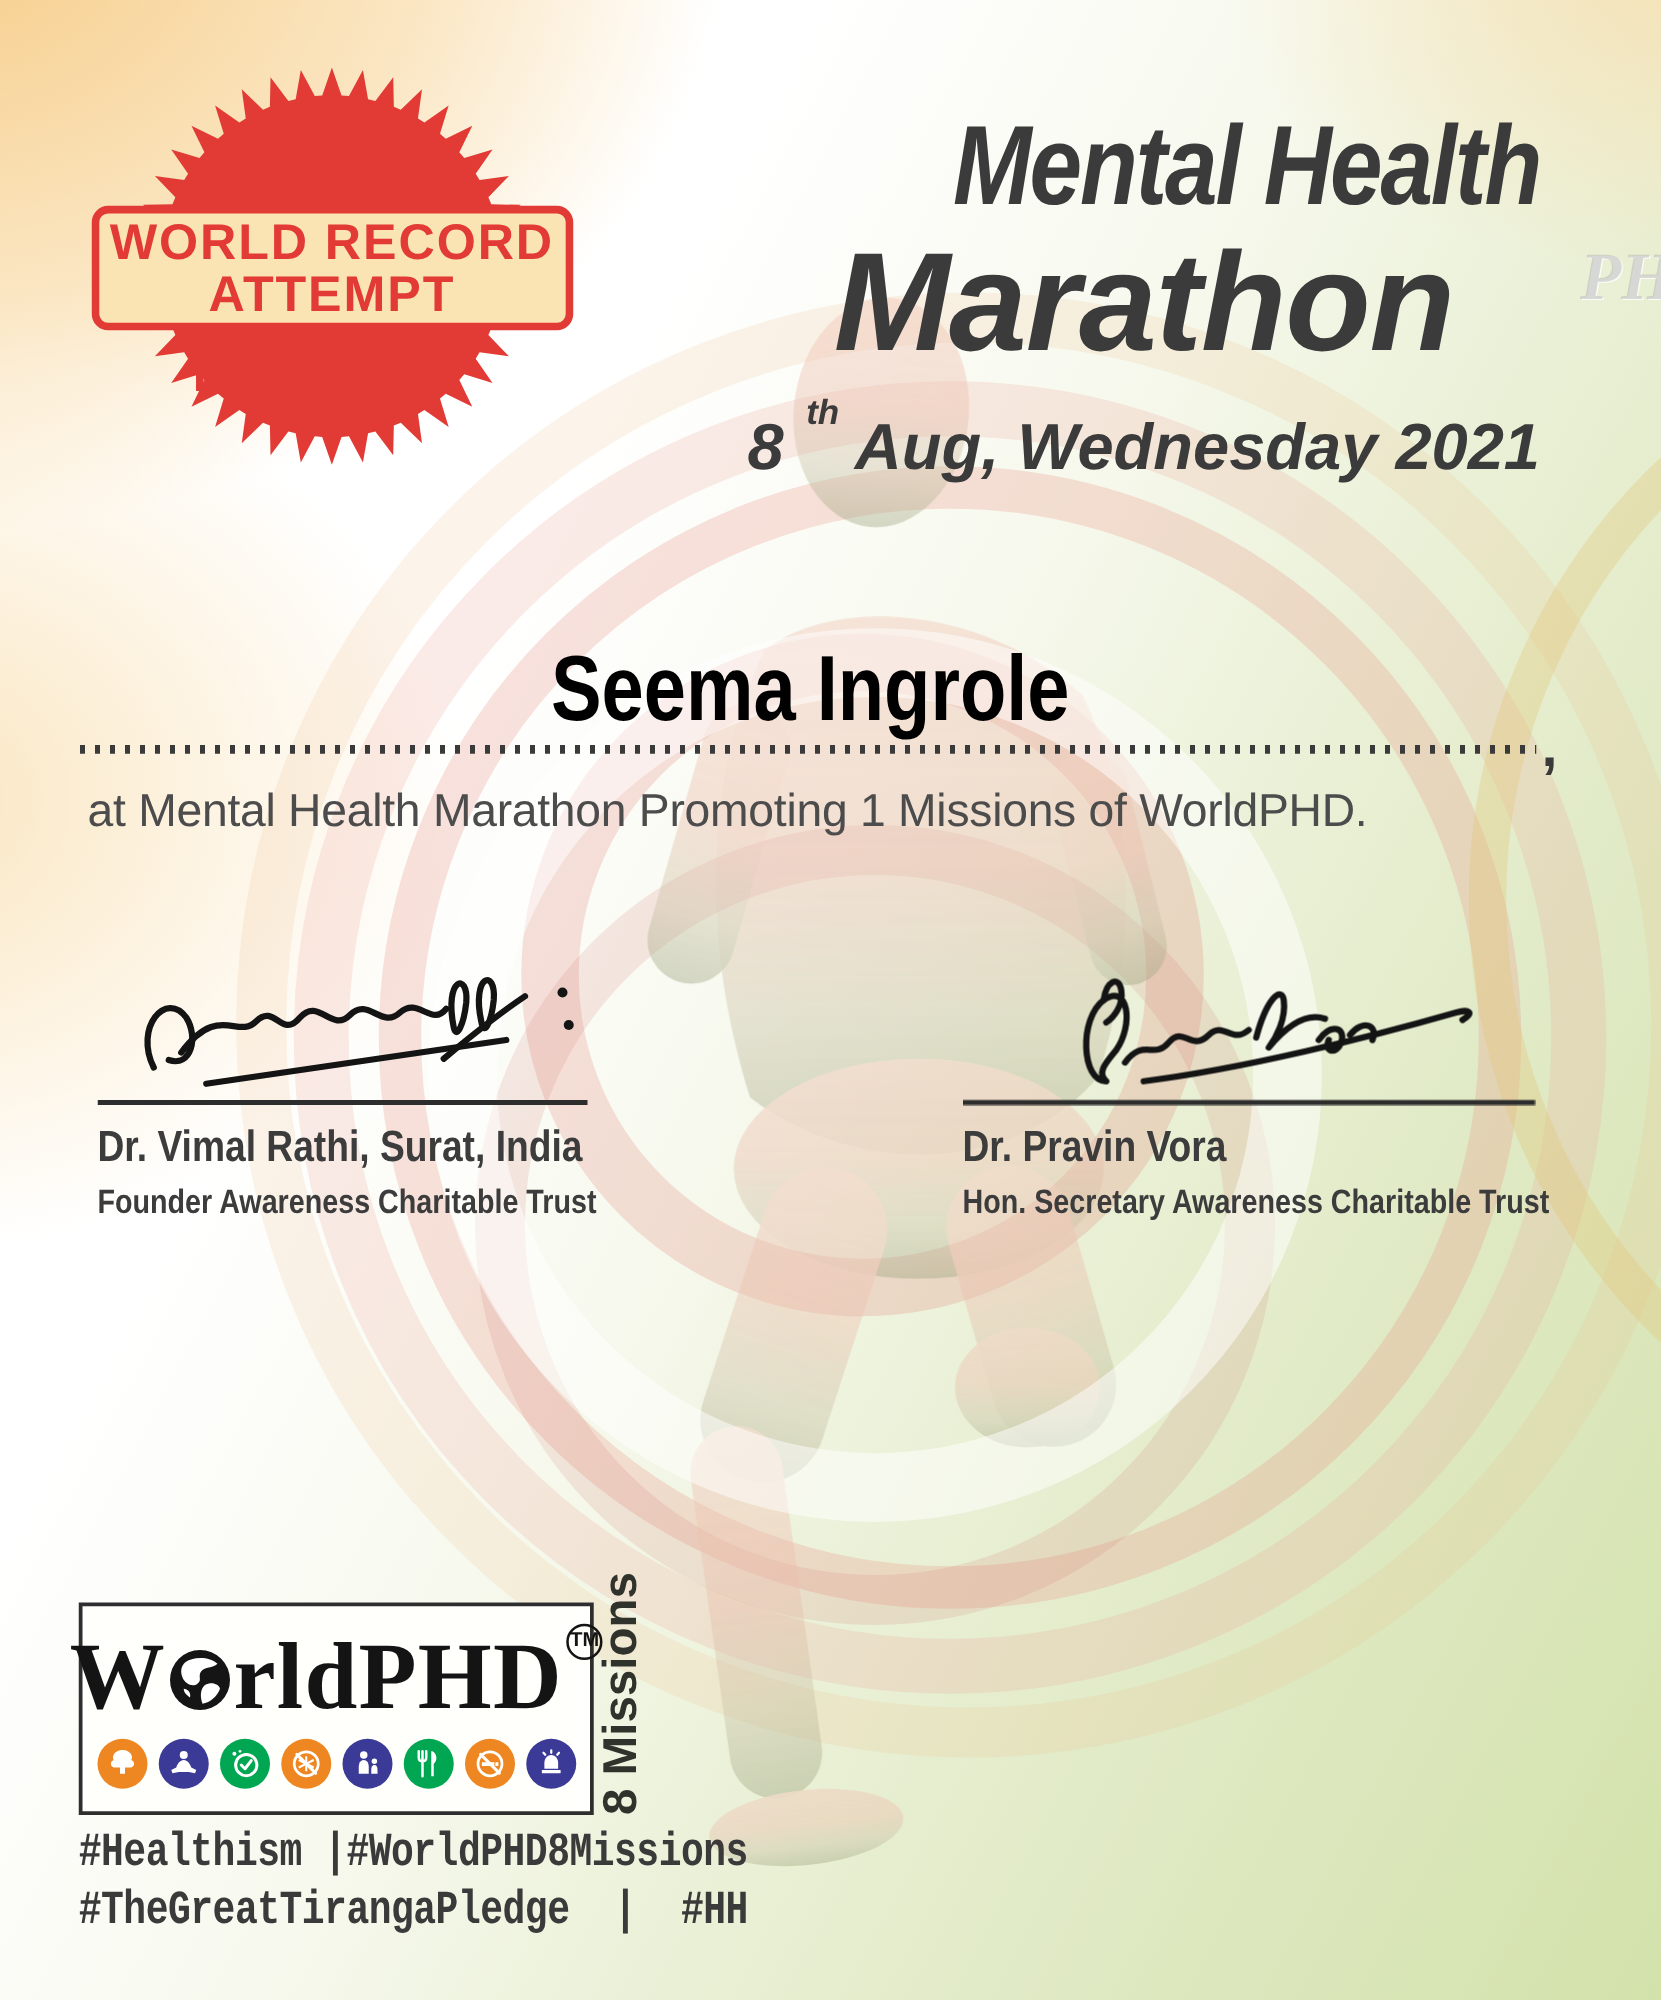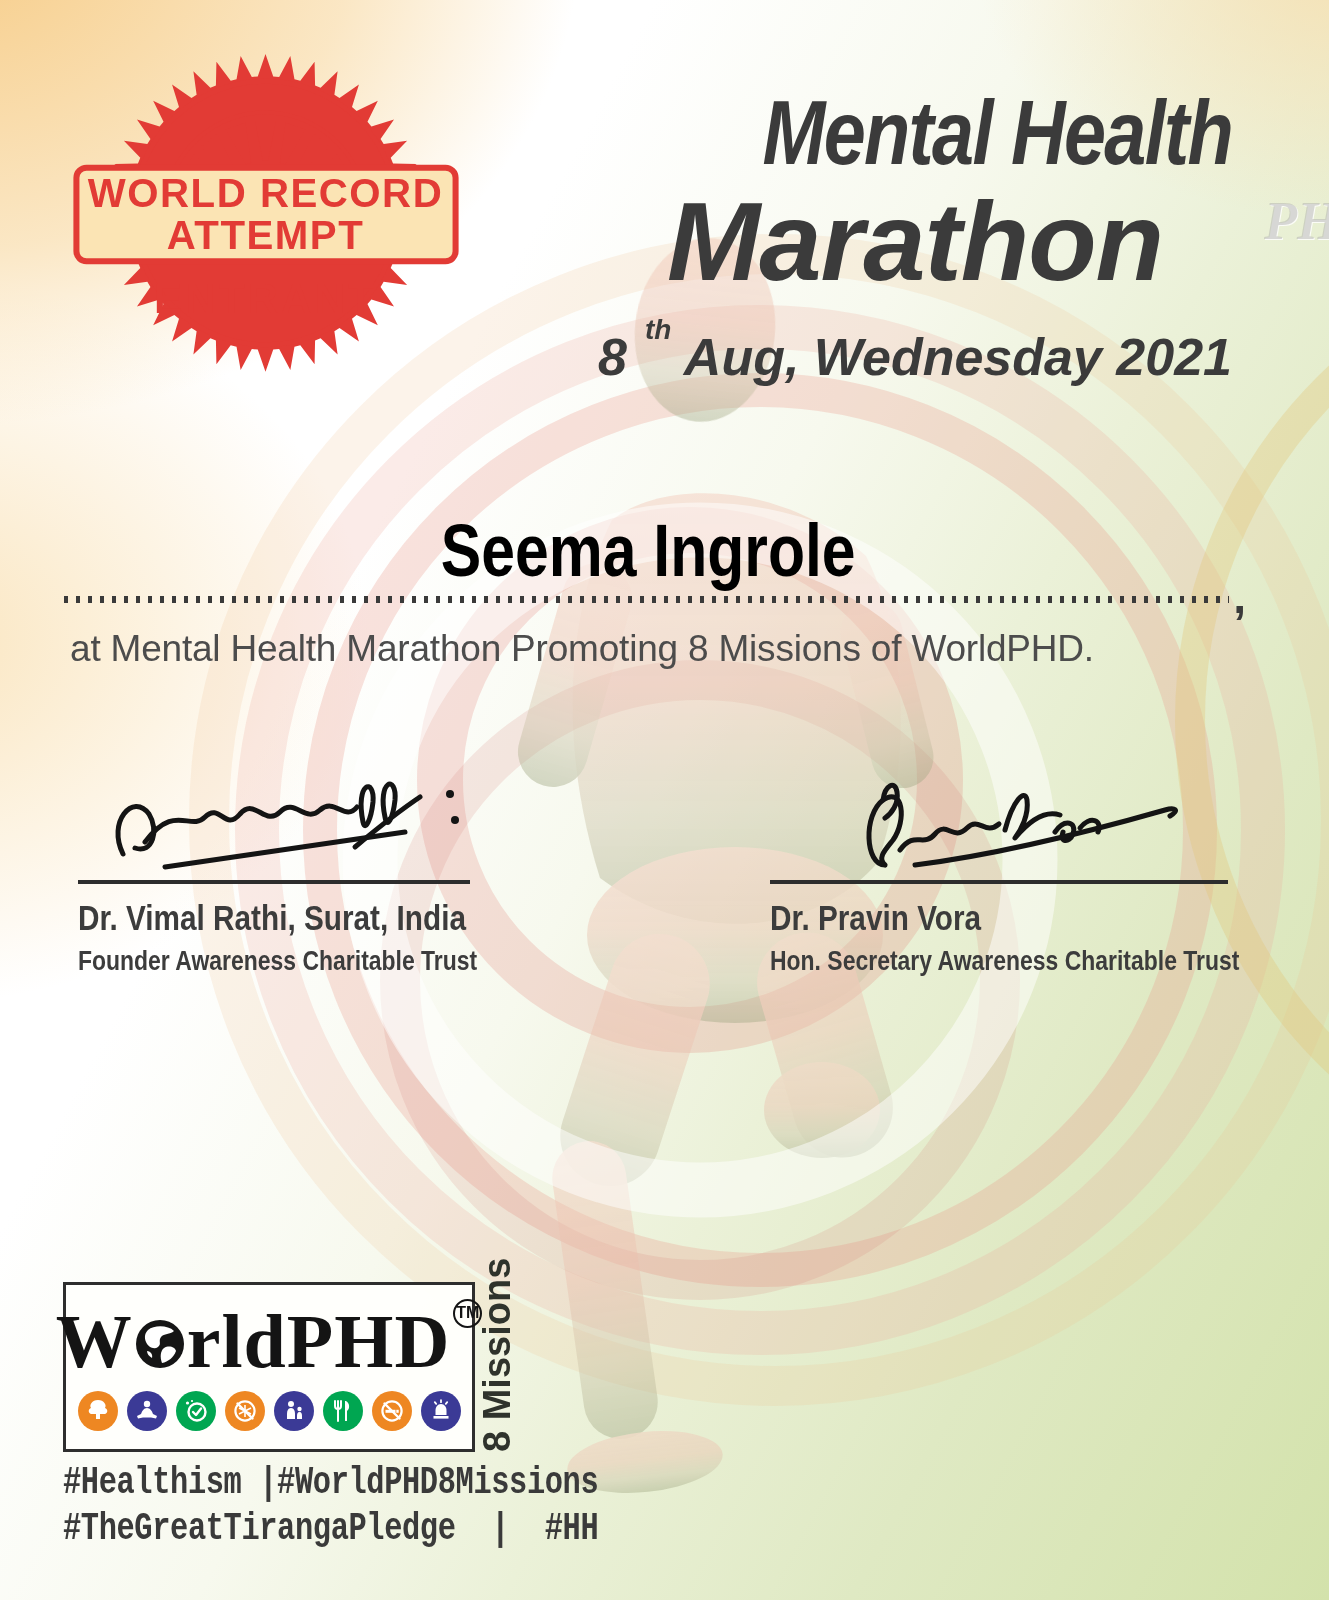--- a/index.html
+++ b/index.html
@@ -128,21 +128,21 @@
     <div class="t-date"><span>8</span><sup>th</sup><span> Aug, Wednesday 2021</span></div>
   </div>
 
   <div class="layer name">Seema Ingrole</div>
   <div class="layer dotted-row">
     <div class="dots"></div>
     <span class="comma">,</span>
   </div>
 
   <div class="layer body-par">
-    <div>at Mental Health Marathon Promoting 8 Missions of WorldPHD.</div>
+    <div>at Mental Health Marathon Promoting 1 Missions of WorldPHD.</div>
   </div>
 
   <svg class="layer sig-svg" style="left:105px; top:762px;" width="380" height="118" viewBox="0 0 380 118">
     <path d="M18,92 C2,60 28,30 44,52 C54,68 48,92 30,86"></path>
     <path d="M40,80 C70,40 85,70 100,55 C115,40 120,70 135,52 C150,35 160,65 175,50 C190,35 200,62 215,48 C230,35 240,60 252,45"></path>
     <path d="M258,60 C250,20 270,15 268,40 C266,58 260,70 258,60"></path>
     <path d="M280,55 C272,18 292,12 290,38 C288,56 282,68 280,55"></path>
     <path d="M60,105 L300,70"></path>
     <path d="M250,85 C280,60 300,45 315,35"></path>
     <circle cx="345" cy="32" r="4"></circle>

